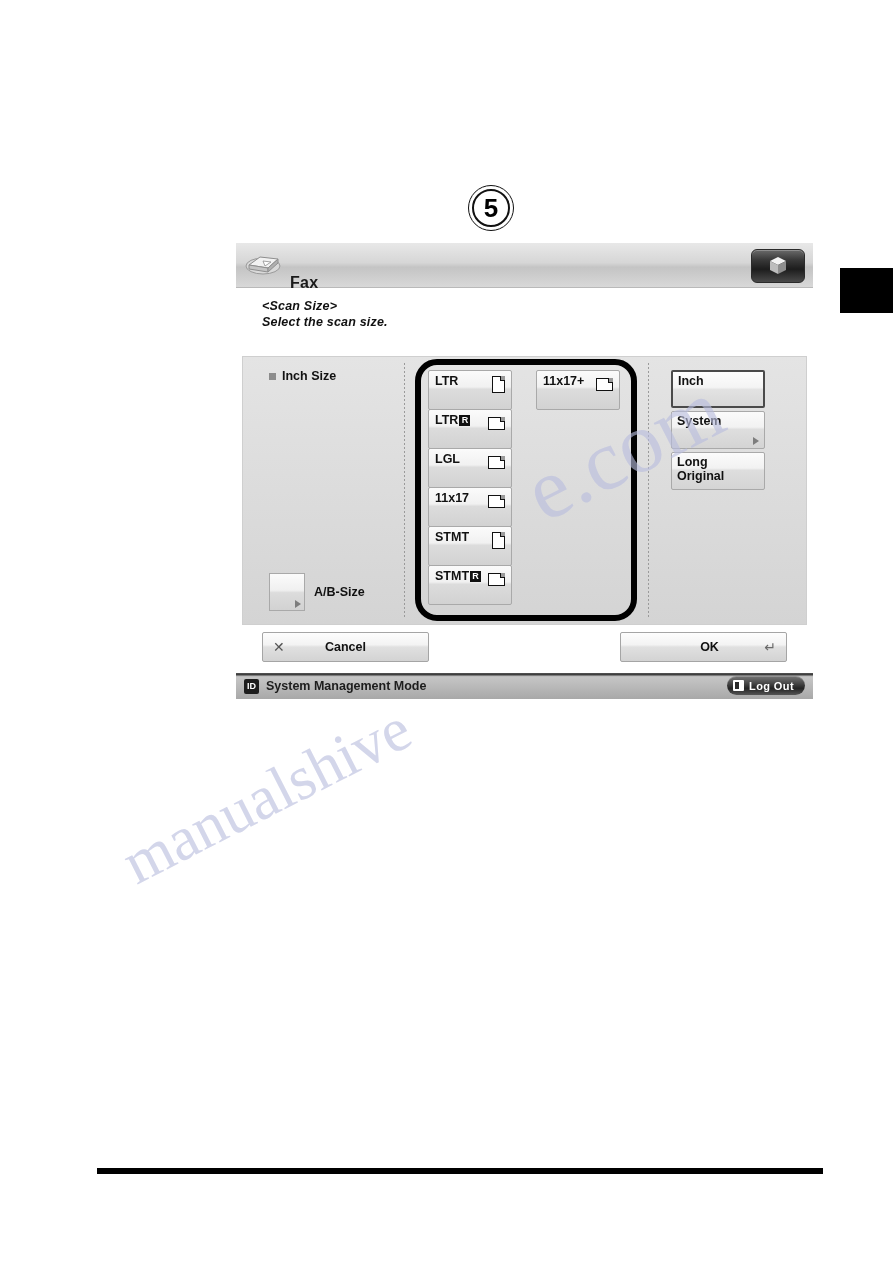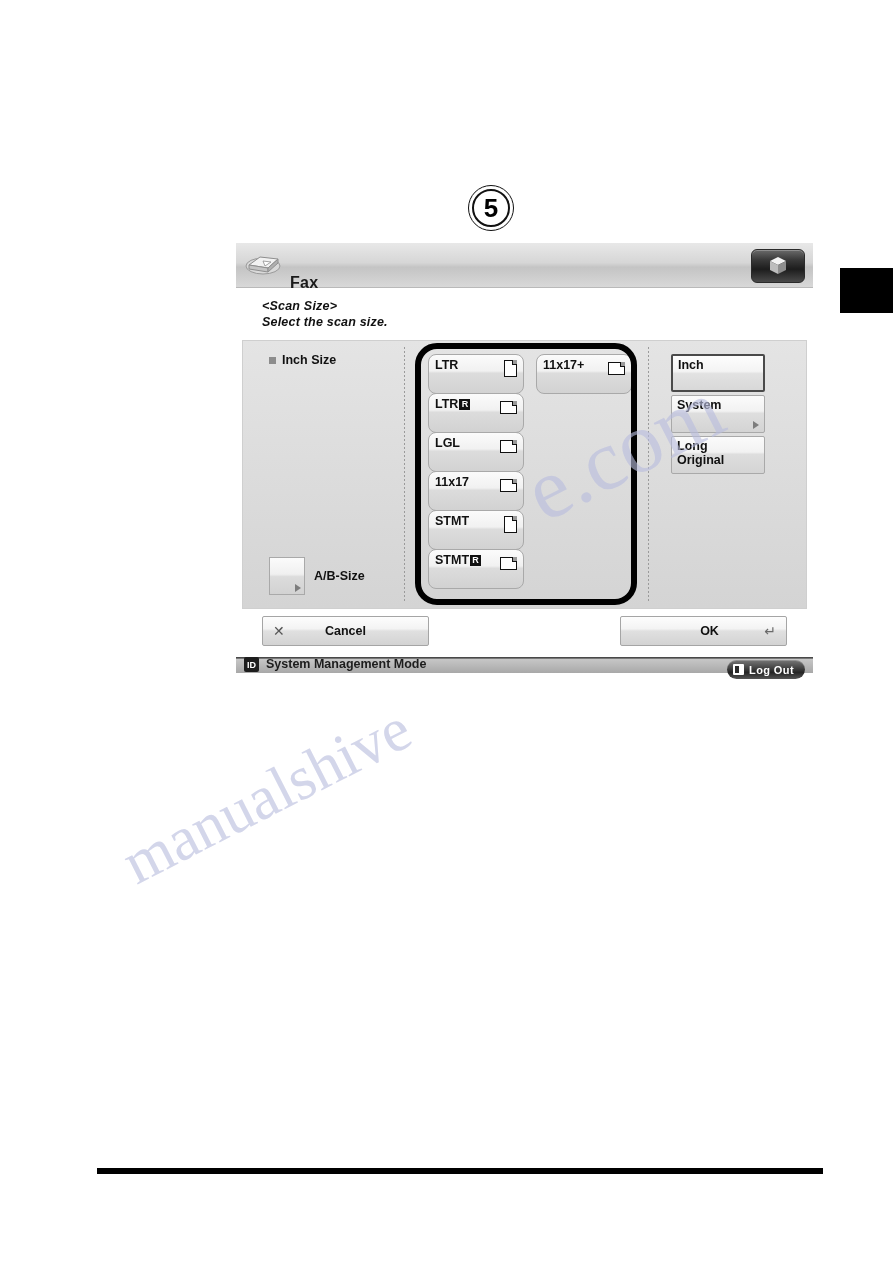--- a/index.html
+++ b/index.html
@@ -114,21 +114,21 @@
     font-weight: bold;
     color: #111;
     line-height: 16px;
     letter-spacing: 0.2px;
     font-style: italic;
   }
 
   
   .panel {
     position: relative;
-    margin: 4px 6px 0 6px;
+    margin: 20px 6px 0 6px;
     height: 269px;
     background: linear-gradient(to bottom, #e4e4e4 0%, #dcdcdc 50%, #d4d4d4 100%);
     border: 1px solid #cfcfcf;
     box-sizing: border-box;
   }
 
   .inch-size-label {
     position: absolute;
     left: 26px;
     top: 12px;
@@ -165,25 +165,25 @@
     height: 262px;
     border: 6px solid #000;
     border-radius: 22px;
     box-sizing: border-box;
     pointer-events: none;
   }
 
   
   .size-btn {
     position: absolute;
-    width: 96px;
+    width: 84px;
     height: 40px;
     background: linear-gradient(to bottom, #fbfbfb 0%, #f1f1f1 42%, #dcdcdc 48%, #d2d2d2 100%);
     border: 1px solid #a9a9a9;
-    border-radius: 8px;
+    border-radius: 2px;
     box-sizing: border-box;
   }
   .size-btn .label {
     position: absolute;
     left: 6px;
     top: 3px;
     font-size: 12.5px;
     font-weight: bold;
     color: #111;
     white-space: nowrap;
@@ -326,24 +326,24 @@
     position: absolute;
     right: 10px;
     font-size: 14px;
     color: #6a6a6a;
     line-height: 1;
   }
 
   
   .status-bar {
     position: relative;
-    height: 16px;
+    height: 26px;
     background: linear-gradient(to bottom, #555 0%, #3e3e3e 6%, #c6c6c6 14%, #b8b8b8 55%, #a8a8a8 100%);
     display: flex;
-    align-items: flex-start;
+    align-items: center;
   }
   .id-badge {
     margin-left: 8px;
     width: 15px; height: 15px;
     background: #1d1d1d;
     color: #fff;
     font-size: 9px;
     font-weight: bold;
     display: flex;
     align-items: center;

